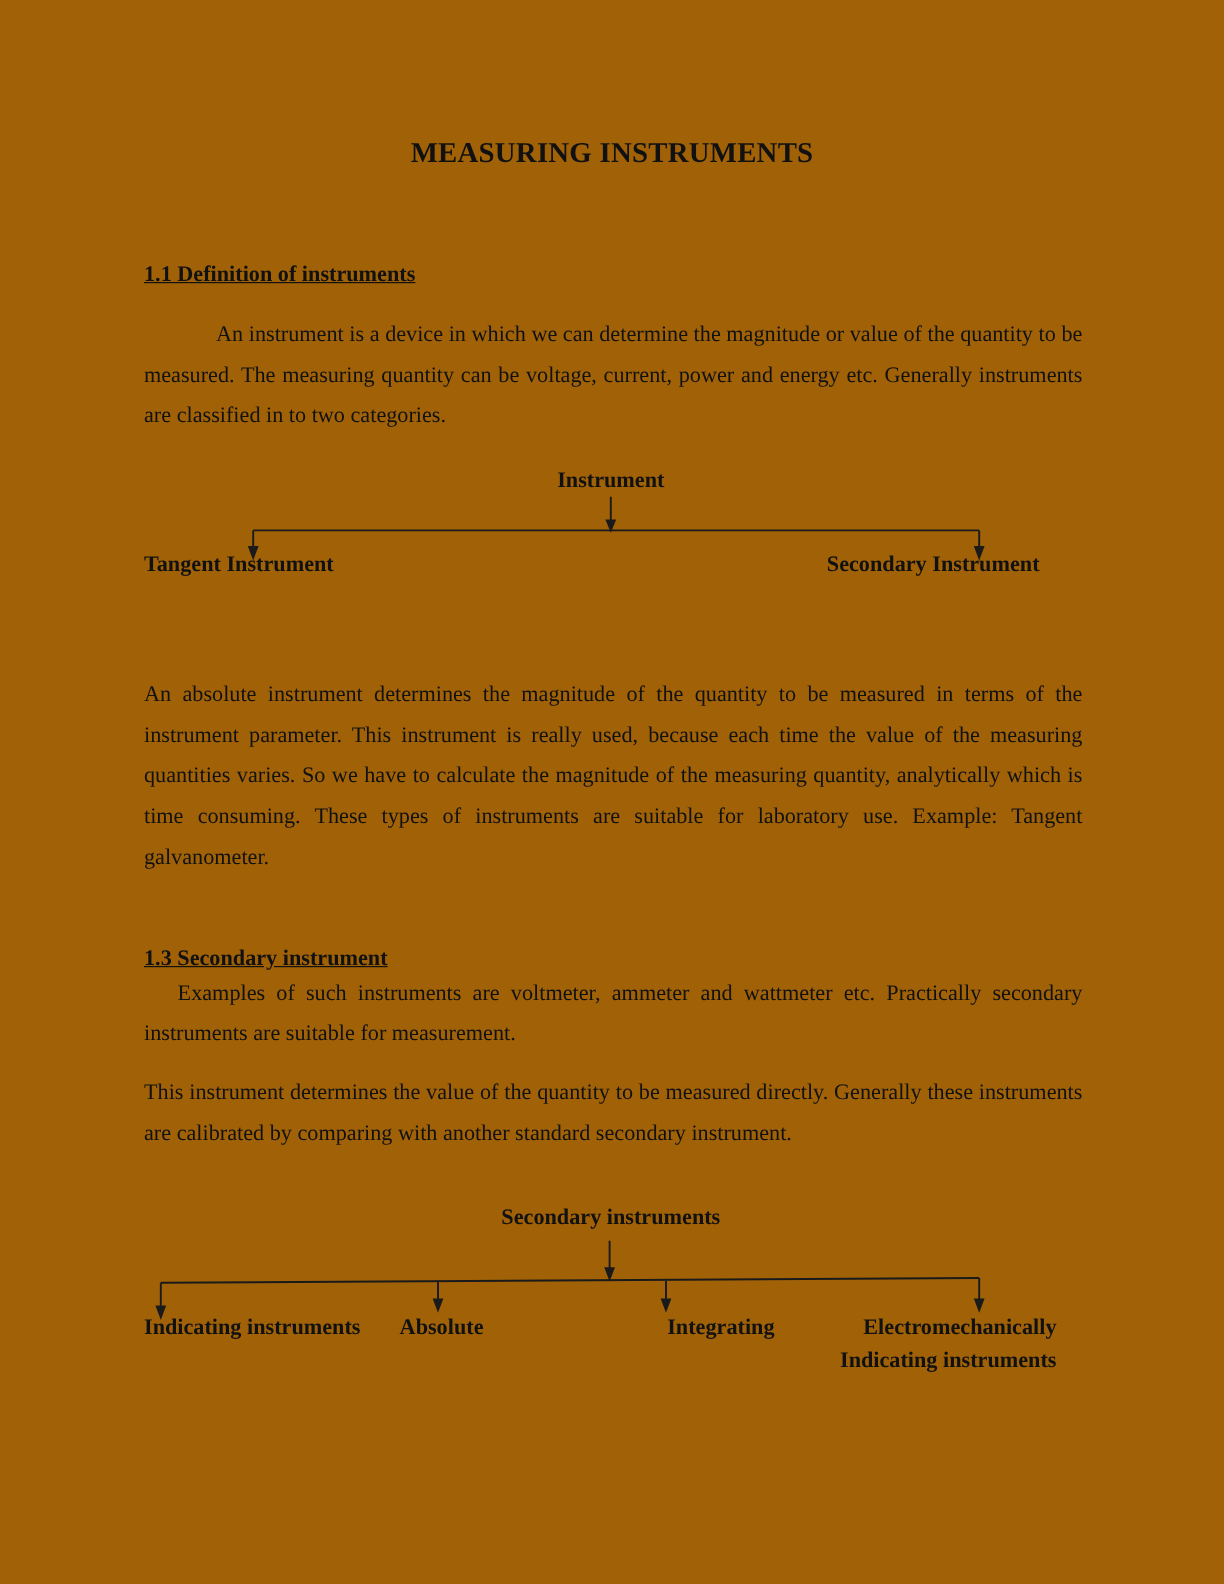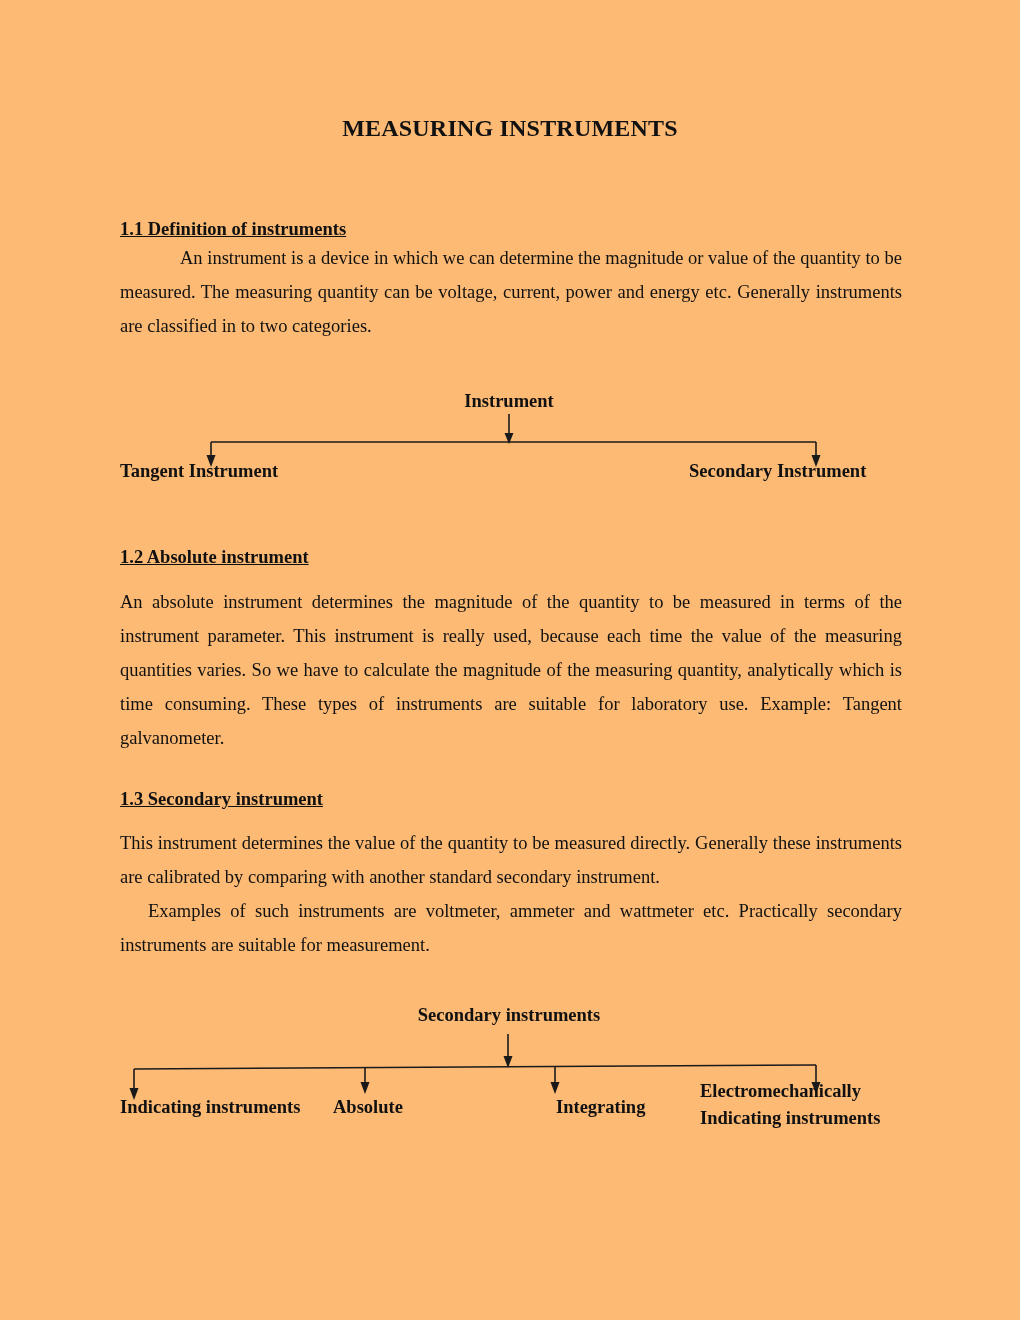--- a/index.html
+++ b/index.html
@@ -12,21 +12,21 @@
     width: 1020px;
     height: 1320px;
     position: relative;
     font-family: "Liberation Serif", "DejaVu Serif", serif;
     color: #111111;
     overflow: hidden;
   }
   .page {
     position: absolute;
     inset: 0;
-    background: #fdba74;
+    background: #a16207;
   }
 
   
   .doc-title {
     position: absolute;
     left: 0;
     top: 115px;
     width: 1020px;
     text-align: center;
     font-size: 24px;
@@ -73,21 +73,21 @@
 </style>
 </head>
 <body>
 
 <div class="page">
 
   <div class="doc-title">MEASURING INSTRUMENTS</div>
 
   <div class="col" style="top:218px;">
     <div class="heading">1.1 Definition of instruments</div>
-    <div class="para indent" style="margin-top:0;">An instrument is a device in which we can determine the magnitude or value of the quantity to be measured. The measuring quantity can be voltage, current, power and energy etc. Generally instruments are classified in to two categories.</div>
+    <div class="para indent" style="margin-top:21px;">An instrument is a device in which we can determine the magnitude or value of the quantity to be measured. The measuring quantity can be voltage, current, power and energy etc. Generally instruments are classified in to two categories.</div>
   </div>
 
   <div class="diagram" style="top:388px; height:110px;">
 
     <div class="node center" style="left:509px; top:0px;">Instrument</div>
 
     <svg width="1020" height="110" style="position:absolute;left:0;top:0;">
 
       <line x1="509" y1="26" x2="509" y2="48" stroke="#1a1a1a" stroke-width="1.6"></line>
       <polygon points="509,56 504.5,45 513.5,45" fill="#1a1a1a"></polygon>
@@ -99,28 +99,27 @@
 
       <line x1="816" y1="54" x2="816" y2="70" stroke="#1a1a1a" stroke-width="1.6"></line>
       <polygon points="816,79 811.5,67 820.5,67" fill="#1a1a1a"></polygon>
     </svg>
 
     <div class="node" style="left:120px; top:70px;">Tangent Instrument</div>
     <div class="node" style="left:689px; top:70px;">Secondary Instrument</div>
   </div>
 
   <div class="col" style="top:546px;">
-    <div class="heading">1.2  Absolute instrument</div>
     <div class="para" style="margin-top:16px;">An absolute instrument determines the magnitude of the quantity to be measured in terms of the instrument parameter. This instrument is really used, because each time the value of the measuring quantities varies. So we have to calculate the magnitude of the measuring quantity, analytically which is time consuming. These types of instruments are suitable for laboratory use. Example: Tangent galvanometer.</div>
   </div>
 
   <div class="col" style="top:788px;">
     <div class="heading">1.3  Secondary instrument</div>
+    <div class="para indent-s">Examples of such instruments are voltmeter, ammeter and wattmeter etc. Practically secondary instruments are suitable for measurement.</div>
     <div class="para" style="margin-top:15px;">This instrument determines the value of the quantity to be measured directly. Generally these instruments are calibrated by comparing with another standard secondary instrument.</div>
-    <div class="para indent-s">Examples of such instruments are voltmeter, ammeter and wattmeter etc. Practically secondary instruments are suitable for measurement.</div>
   </div>
 
   <div class="diagram" style="top:1002px; height:150px;">
 
     <div class="node center" style="left:509px; top:0px;">Secondary instruments</div>
 
     <svg width="1020" height="150" style="position:absolute;left:0;top:0;">
 
       <line x1="508" y1="32" x2="508" y2="56" stroke="#1a1a1a" stroke-width="1.6"></line>
       <polygon points="508,66 503.5,54 512.5,54" fill="#1a1a1a"></polygon>
@@ -136,19 +135,19 @@
       <line x1="555" y1="65" x2="555" y2="82" stroke="#1a1a1a" stroke-width="1.6"></line>
       <polygon points="555,92 550.5,80 559.5,80" fill="#1a1a1a"></polygon>
 
       <line x1="816" y1="63" x2="816" y2="82" stroke="#1a1a1a" stroke-width="1.6"></line>
       <polygon points="816,92 811.5,80 820.5,80" fill="#1a1a1a"></polygon>
     </svg>
 
     <div class="node" style="left:120px; top:92px;">Indicating instruments</div>
     <div class="node" style="left:333px; top:92px;">Absolute</div>
     <div class="node" style="left:556px; top:92px;">Integrating</div>
-    <div class="node" style="left:700px; top:76px;">
+    <div class="node" style="left:700px; top:92px;text-align:right;">
       <span>Electromechanically</span><br>
       <span>Indicating instruments</span>
     </div>
   </div>
 
 </div>
 
 </body></html>

